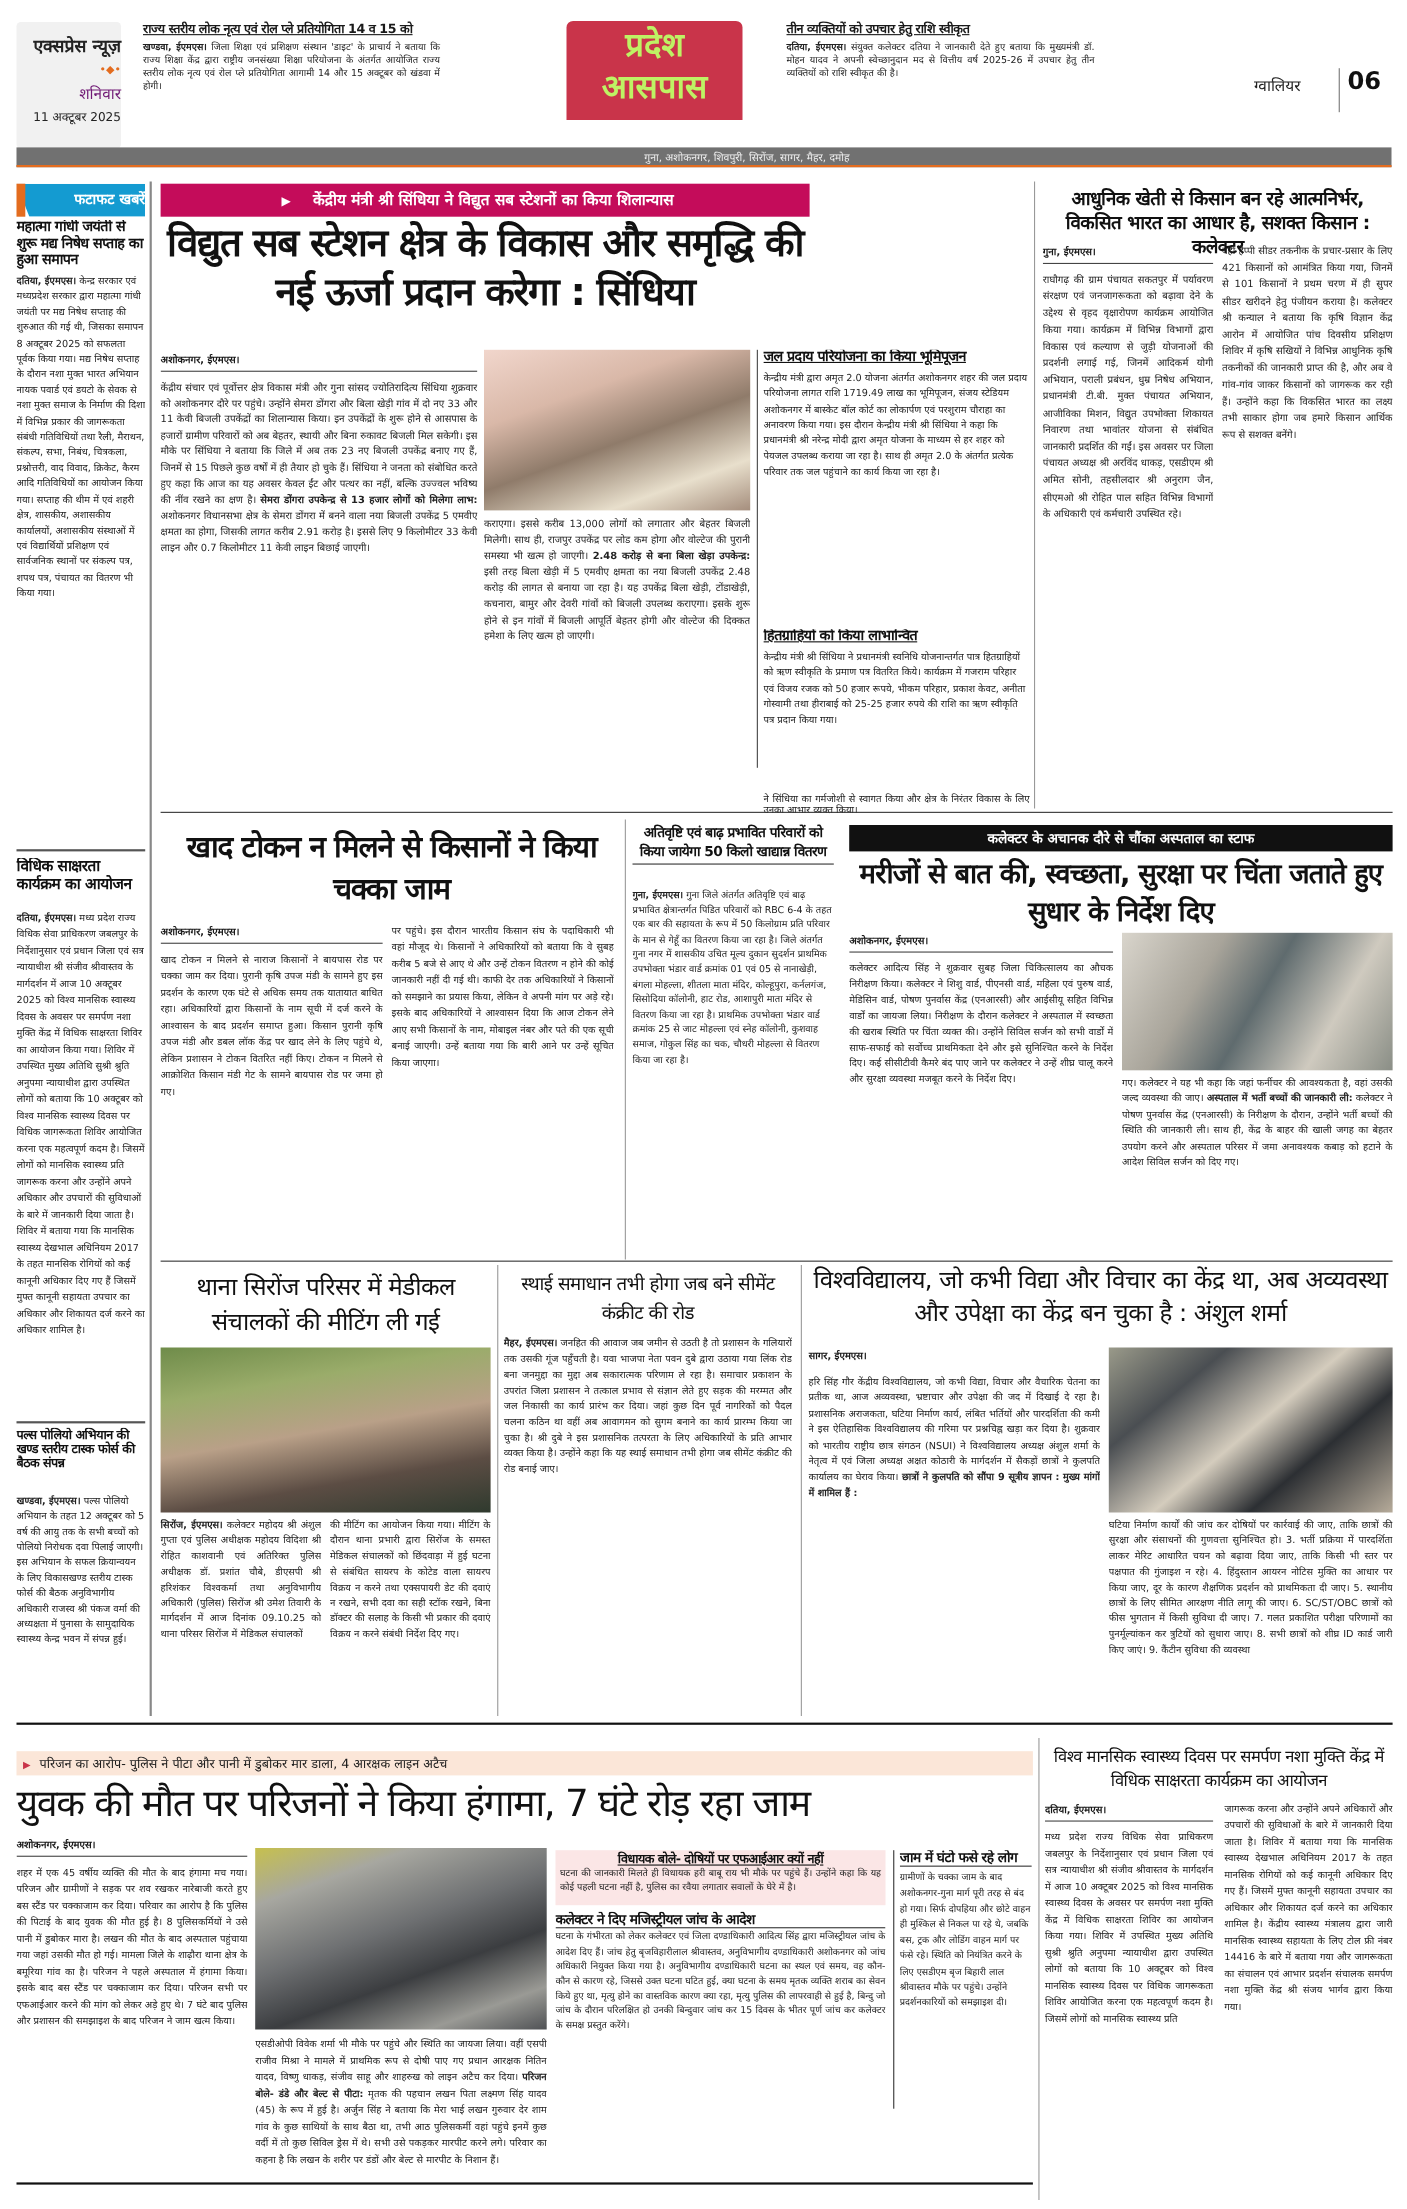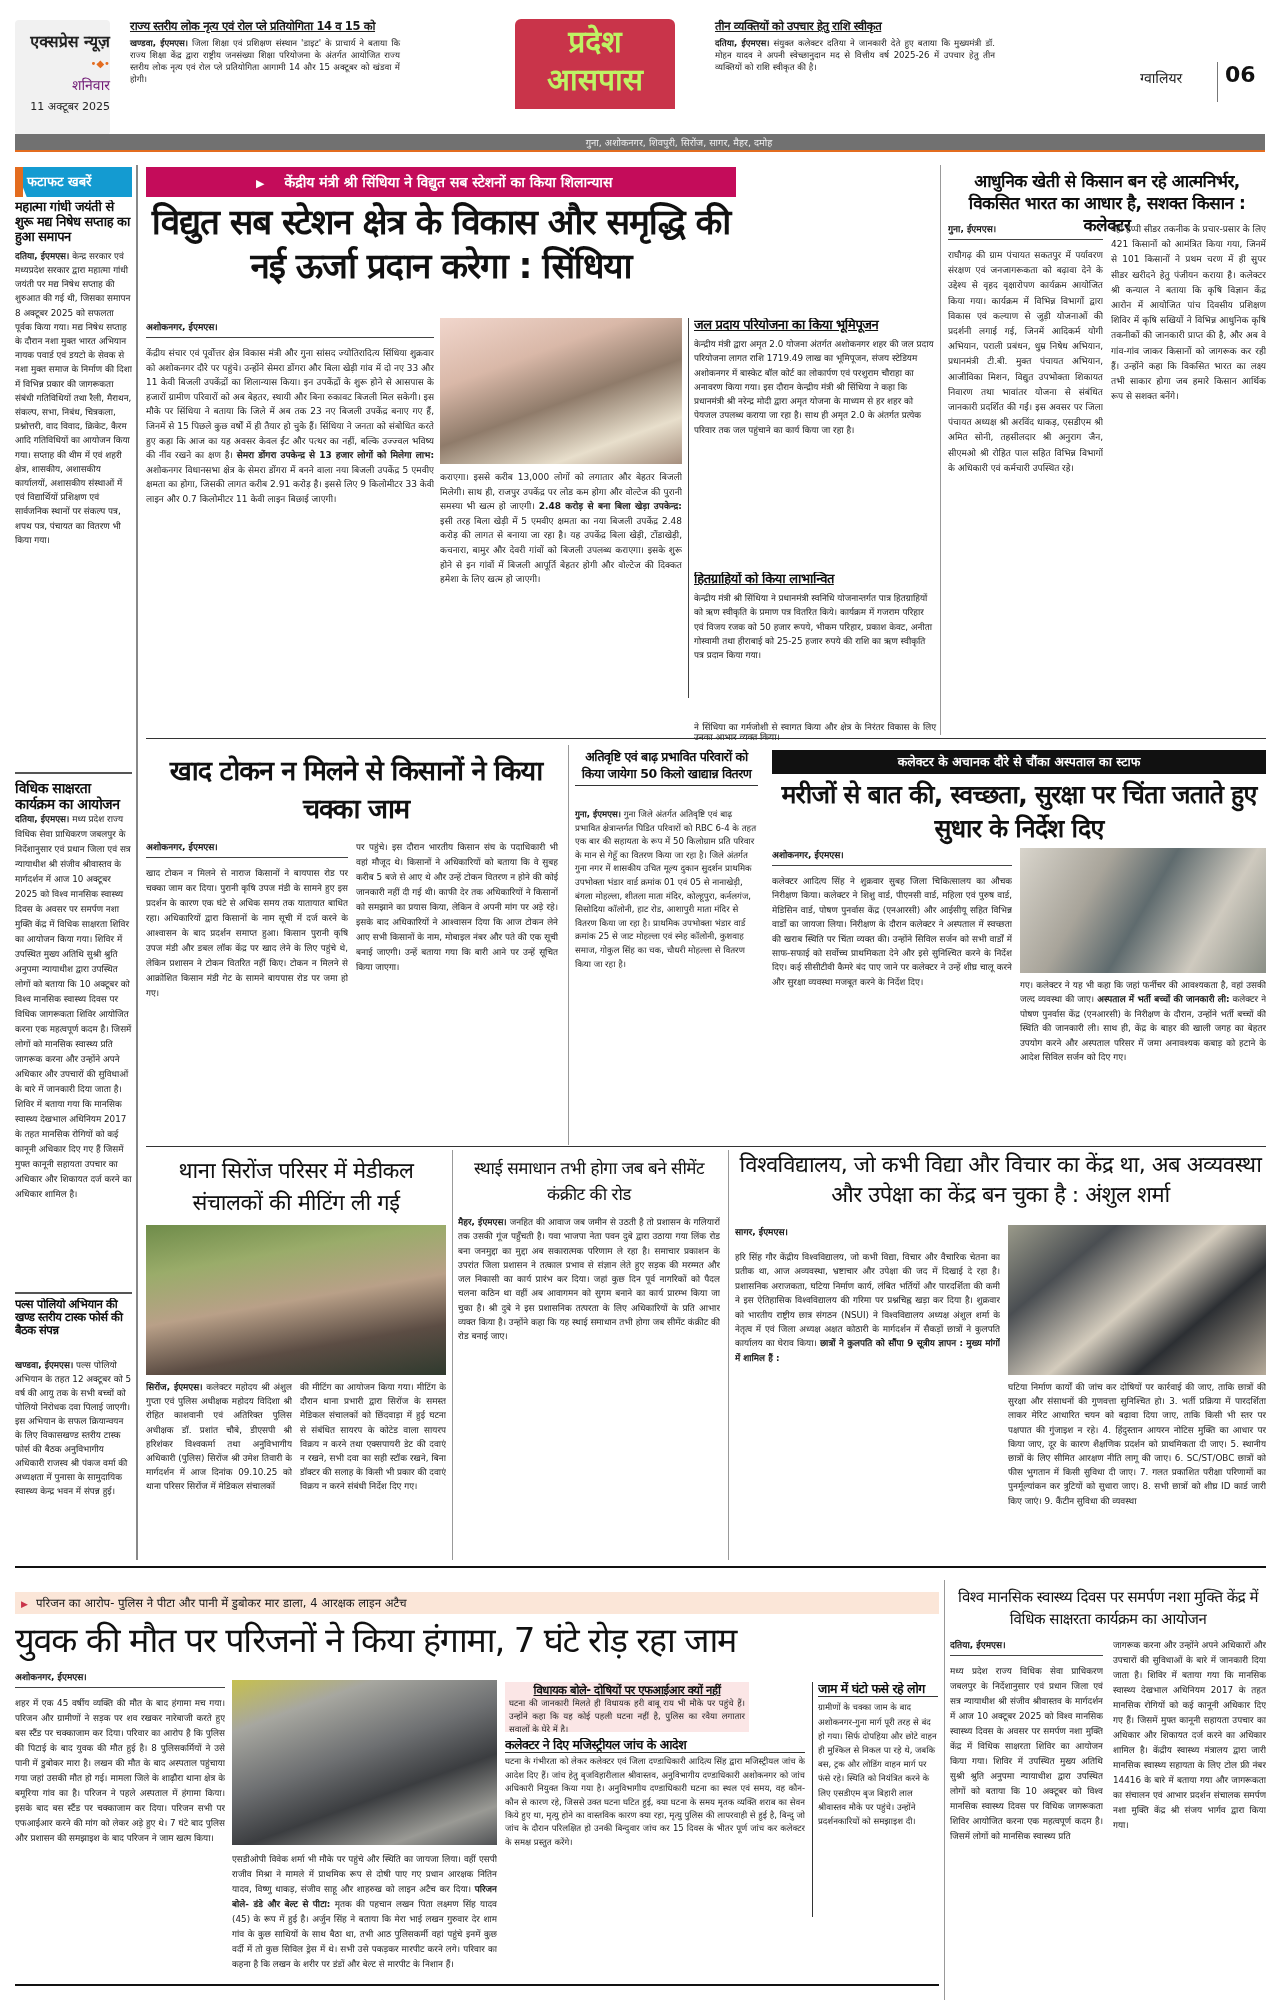--- a/index.html
+++ b/index.html
@@ -38,33 +38,33 @@
 </div>
 
 <div class="abs" style="left:1140px;top:68px;font-size:14px;color:#222;">ग्वालियर</div>
 <div class="abs" style="left:1217px;top:62px;width:1px;height:40px;background:#777;"></div>
 <div class="abs" style="left:1225px;top:62px;font-size:22px;font-weight:bold;color:#111;">06</div>
 
 <div class="abs" style="left:15px;top:134px;width:1250px;height:18px;background:#717171;border-bottom:2px solid #e36c1f;">
   <div style="position:absolute;left:414px;top:2px;width:500px;text-align:center;color:#eee;font-size:9.5px;">गुना, अशोकनगर, शिवपुरी, सिरोंज, सागर, मैहर, दमोह</div>
 </div>
 
-<div class="abs" style="left:15px;top:167px;width:117px;height:30px;background:#149bd1;color:#fff;font-weight:bold;font-size:13px;text-align:left;line-height:30px;clip-path:polygon(0 0,100% 0,100% 100%,10% 100%);">
+<div class="abs" style="left:15px;top:167px;width:117px;height:30px;background:#149bd1;color:#fff;font-weight:bold;font-size:13px;text-align:right;line-height:30px;clip-path:polygon(0 0,100% 0,100% 100%,10% 100%);">
   <span style="padding-left:12px;">फटाफट खबरें</span>
 </div>
 <div class="abs" style="left:15px;top:167px;width:8px;height:30px;background:#e36c1f;"></div>
 
 <div class="col" style="left:15px;top:200px;width:117px;height:568px;">
   <div class="hd" style="font-size:13px;margin-bottom:4px;">महात्मा गांधी जयंती से शुरू मद्य निषेध सप्ताह का हुआ समापन</div>
   <div class="body-text" style="font-size:8.8px;line-height:14.2px;text-align:left;"><b>दतिया, ईएमएस।</b> <span>केन्द्र सरकार एवं मध्यप्रदेश सरकार द्वारा महात्मा गांधी जयंती पर मद्य निषेध सप्ताह की शुरुआत की गई थी, जिसका समापन 8 अक्टूबर 2025 को सफलता पूर्वक किया गया। मद्य निषेध सप्ताह के दौरान नशा मुक्त भारत अभियान नायक पवार्ड एवं डयटो के सेवक से नशा मुक्त समाज के निर्माण की दिशा में विभिन्न प्रकार की जागरूकता संबंधी गतिविधियों तथा रैली, मैराथन, संकल्प, सभा, निबंध, चित्रकला, प्रश्नोत्तरी, वाद विवाद, क्रिकेट, कैरम आदि गतिविधियों का आयोजन किया गया। सप्ताह की थीम में एवं शहरी क्षेत्र, शासकीय, अशासकीय कार्यालयों, अशासकीय संस्थाओं में एवं विद्यार्थियों प्रशिक्षण एवं सार्वजनिक स्थानों पर संकल्प पत्र, शपथ पत्र, पंचायत का वितरण भी किया गया।</span></div>
 </div>
 <div class="abs" style="left:15px;top:772px;width:117px;height:2px;background:#555;"></div>
 
 <div class="col" style="left:15px;top:780px;width:117px;height:510px;">
-  <div class="hd" style="font-size:14px;margin-bottom:0;">विधिक साक्षरता कार्यक्रम का आयोजन</div>
+  <div class="hd" style="font-size:14px;margin-bottom:16px;">विधिक साक्षरता कार्यक्रम का आयोजन</div>
   <div class="body-text" style="font-size:8.8px;line-height:15px;text-align:left;"><b>दतिया, ईएमएस।</b> <span>मध्य प्रदेश राज्य विधिक सेवा प्राधिकरण जबलपुर के निर्देशानुसार एवं प्रधान जिला एवं सत्र न्यायाधीश श्री संजीव श्रीवास्तव के मार्गदर्शन में आज 10 अक्टूबर 2025 को विश्व मानसिक स्वास्थ्य दिवस के अवसर पर समर्पण नशा मुक्ति केंद्र में विधिक साक्षरता शिविर का आयोजन किया गया। शिविर में उपस्थित मुख्य अतिथि सुश्री श्रुति अनुपमा न्यायाधीश द्वारा उपस्थित लोगों को बताया कि 10 अक्टूबर को विश्व मानसिक स्वास्थ्य दिवस पर विधिक जागरूकता शिविर आयोजित करना एक महत्वपूर्ण कदम है। जिसमें लोगों को मानसिक स्वास्थ्य प्रति जागरूक करना और उन्होंने अपने अधिकार और उपचारों की सुविधाओं के बारे में जानकारी दिया जाता है। शिविर में बताया गया कि मानसिक स्वास्थ्य देखभाल अधिनियम 2017 के तहत मानसिक रोगियों को कई कानूनी अधिकार दिए गए हैं जिसमें मुफ्त कानूनी सहायता उपचार का अधिकार और शिकायत दर्ज करने का अधिकार शामिल है।</span></div>
 </div>
 <div class="abs" style="left:15px;top:1292px;width:117px;height:2px;background:#555;"></div>
 
 <div class="col" style="left:15px;top:1298px;width:117px;height:260px;">
   <div class="hd" style="font-size:11.5px;margin-bottom:20px;">पल्स पोलियो अभियान की खण्ड स्तरीय टास्क फोर्स की बैठक संपन्न</div>
   <div class="body-text" style="font-size:8.8px;line-height:14px;text-align:left;"><b>खण्डवा, ईएमएस।</b> <span>पल्स पोलियो अभियान के तहत 12 अक्टूबर को 5 वर्ष की आयु तक के सभी बच्चों को पोलियो निरोधक दवा पिलाई जाएगी। इस अभियान के सफल क्रियान्वयन के लिए विकासखण्ड स्तरीय टास्क फोर्स की बैठक अनुविभागीय अधिकारी राजस्व श्री पंकज वर्मा की अध्यक्षता में पुनासा के सामुदायिक स्वास्थ्य केन्द्र भवन में संपन्न हुई।</span></div>
 </div>
 
 <div class="vline" style="left:136px;top:165px;height:1395px;"></div>
@@ -198,21 +198,21 @@
 </div>
 <div class="photo" style="left:232px;top:1680px;width:265px;height:165px;background:linear-gradient(160deg,#c6c04e 0%,#a7a7a0 20%,#6e7072 45%,#3b3d40 65%,#9a9a95 85%,#505255 100%);"></div>
 <div class="col" style="left:232px;top:1852px;width:265px;height:156px;">
   <div class="body-text" style="font-size:8.8px;line-height:15px;">
     <span>एसडीओपी विवेक शर्मा भी मौके पर पहुंचे और स्थिति का जायजा लिया। वहीं एसपी राजीव मिश्रा ने मामले में प्राथमिक रूप से दोषी पाए गए प्रधान आरक्षक नितिन यादव, विष्णु धाकड़, संजीव साहू और शाहरुख को लाइन अटैच कर दिया।</span>
     <b>परिजन बोले- डंडे और बेल्ट से पीटा:</b>
     <span>मृतक की पहचान लखन पिता लक्ष्मण सिंह यादव (45) के रूप में हुई है। अर्जुन सिंह ने बताया कि मेरा भाई लखन गुरुवार देर शाम गांव के कुछ साथियों के साथ बैठा था, तभी आठ पुलिसकर्मी वहां पहुंचे इनमें कुछ वर्दी में तो कुछ सिविल ड्रेस में थे। सभी उसे पकड़कर मारपीट करने लगे। परिवार का कहना है कि लखन के शरीर पर डंडों और बेल्ट से मारपीट के निशान हैं।</span>
   </div>
 </div>
 
-<div class="col" style="left:505px;top:1682px;width:244px;height:50px;background:#fbe6e6;padding:2px 4px;">
+<div class="col" style="left:505px;top:1682px;width:300px;height:50px;background:#fbe6e6;padding:2px 4px;">
   <div class="hd" style="font-size:11.5px;text-align:center;text-decoration:underline;">विधायक बोले- दोषियों पर एफआईआर क्यों नहीं</div>
   <div class="body-text" style="font-size:8.5px;line-height:13px;">घटना की जानकारी मिलते ही विधायक हरी बाबू राय भी मौके पर पहुंचे हैं। उन्होंने कहा कि यह कोई पहली घटना नहीं है, पुलिस का रवैया लगातार सवालों के घेरे में है।</div>
 </div>
 <div class="col" style="left:505px;top:1738px;width:300px;height:178px;">
   <div class="hd" style="font-size:12.5px;border-bottom:1px solid #333;margin-bottom:2px;">कलेक्टर ने दिए मजिस्ट्रीयल जांच के आदेश</div>
   <div class="body-text" style="font-size:8.5px;line-height:13.4px;">घटना के गंभीरता को लेकर कलेक्टर एवं जिला दण्डाधिकारी आदित्य सिंह द्वारा मजिस्ट्रीयल जांच के आदेश दिए हैं। जांच हेतु बृजविहारीलाल श्रीवास्तव, अनुविभागीय दण्डाधिकारी अशोकनगर को जांच अधिकारी नियुक्त किया गया है। अनुविभागीय दण्डाधिकारी घटना का स्थल एवं समय, वह कौन-कौन से कारण रहे, जिससे उक्त घटना घटित हुई, क्या घटना के समय मृतक व्यक्ति शराब का सेवन किये हुए था, मृत्यु होने का वास्तविक कारण क्या रहा, मृत्यु पुलिस की लापरवाही से हुई है, बिन्दु जो जांच के दौरान परिलक्षित हो उनकी बिन्दुवार जांच कर 15 दिवस के भीतर पूर्ण जांच कर कलेक्टर के समक्ष प्रस्तुत करेंगे।</div>
 </div>
 <div class="col" style="left:505px;top:1920px;width:430px;height:60px;">
   <div class="body-text" style="font-size:8.8px;line-height:15px;column-count:2;column-gap:12px;"></div>
 </div>

